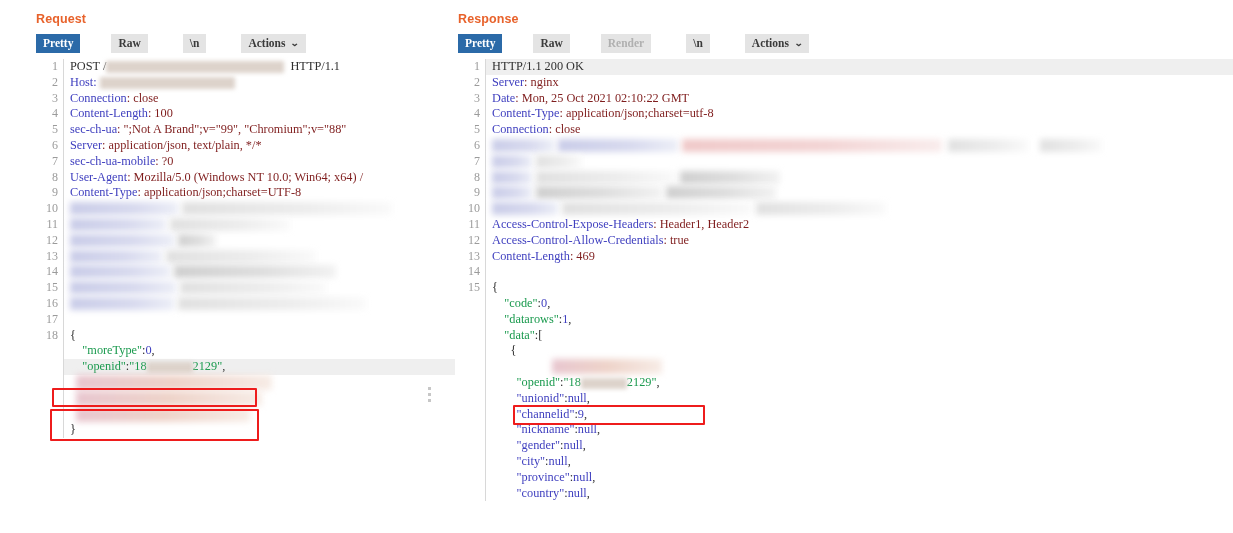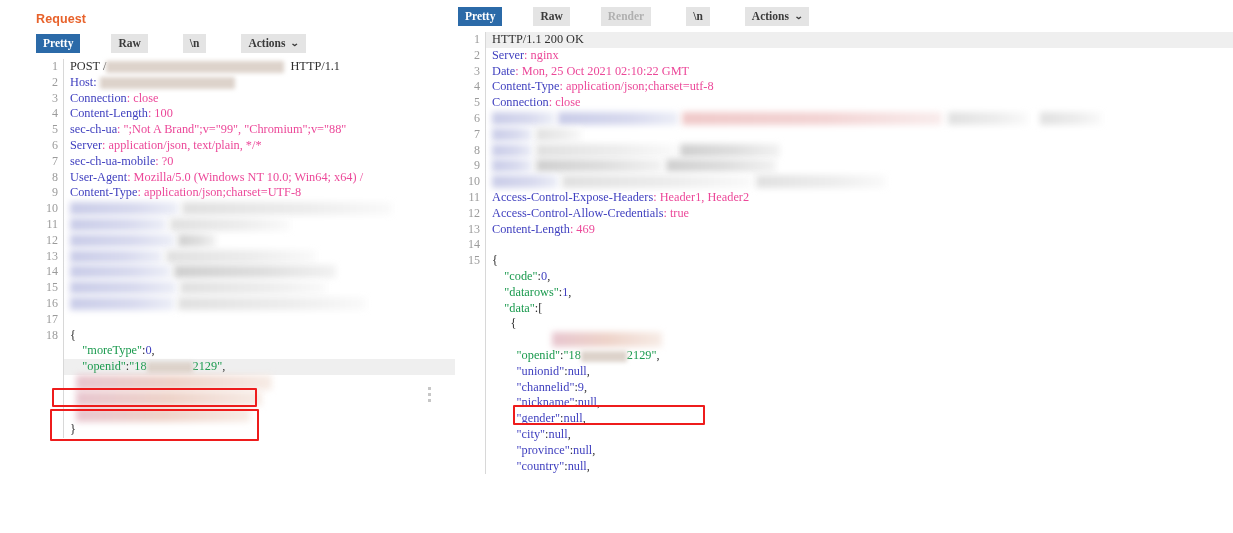--- a/index.html
+++ b/index.html
@@ -107,21 +107,21 @@
     position: relative;
     flex: 1;
     border-left: 1px solid #d8d8d8;
     padding-left: 6px;
     white-space: pre;
     overflow: visible;
   }
   .gutter-line.hl .src { background: #efefef; }
 
   .hdr  { color: #3f3fbf; }
-  .val  { color: #ec4899; }
+  .val  { color: #7f1d1d; }
   .kw   { color: #2f2f2f; text-align: right; }
   .str  { color: #1a9a4e; }
   .num  { color: #3f3fbf; }
   .nul  { color: #3f3fbf; }
   .punct{ color: #2f2f2f; }
 
   
   .blur {
     position: absolute;
     border-radius: 1px;
@@ -286,20 +286,21 @@
       </div>
 
     <div class="drag-dots" style="left: 428px; top: 387px;">
       <i></i>
         <i></i>
         <i></i>
     </div>
   </div>
 
   <div class="panel response">
+    <div class="panel-title">Response</div>
 
     <div class="tabbar">
       <div class="tabgroup">
         <button class="tab active">Pretty</button>
         <button class="tab bold">Raw</button>
         <button class="tab disabled bold">Render</button>
       </div>
       <button class="tab bold">\n</button>
       <button class="tab bold">
         <span>Actions</span>

